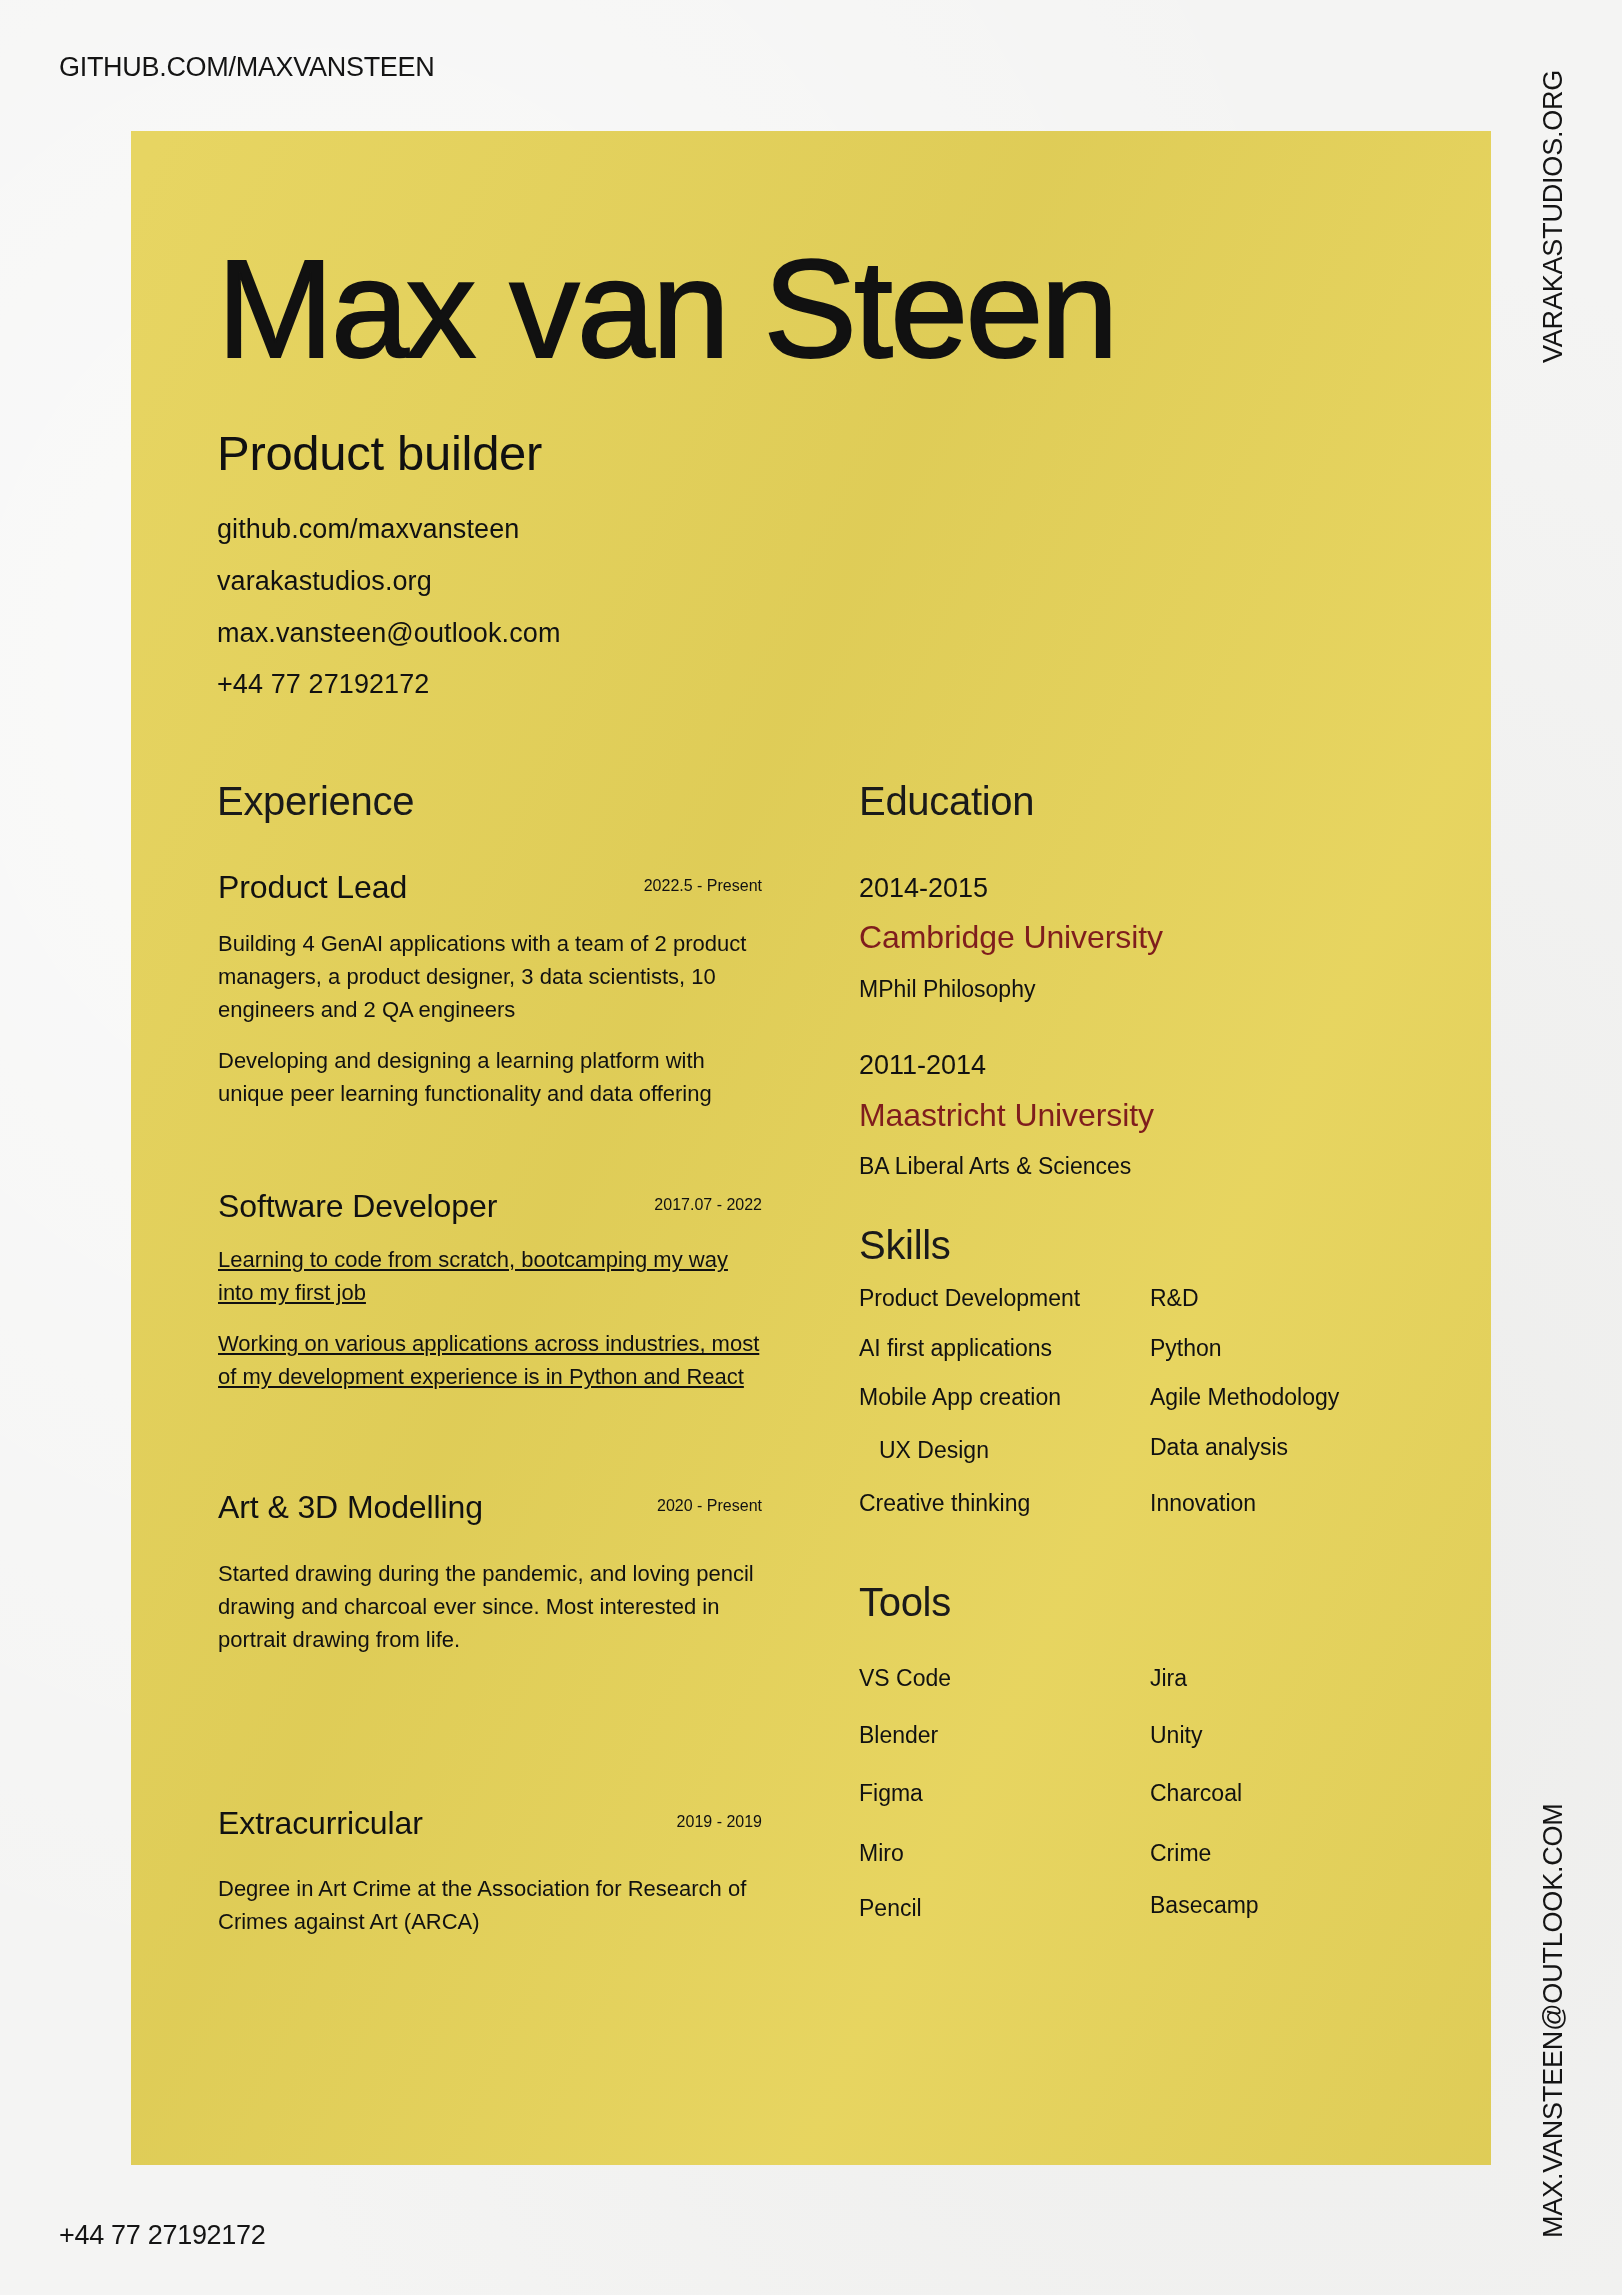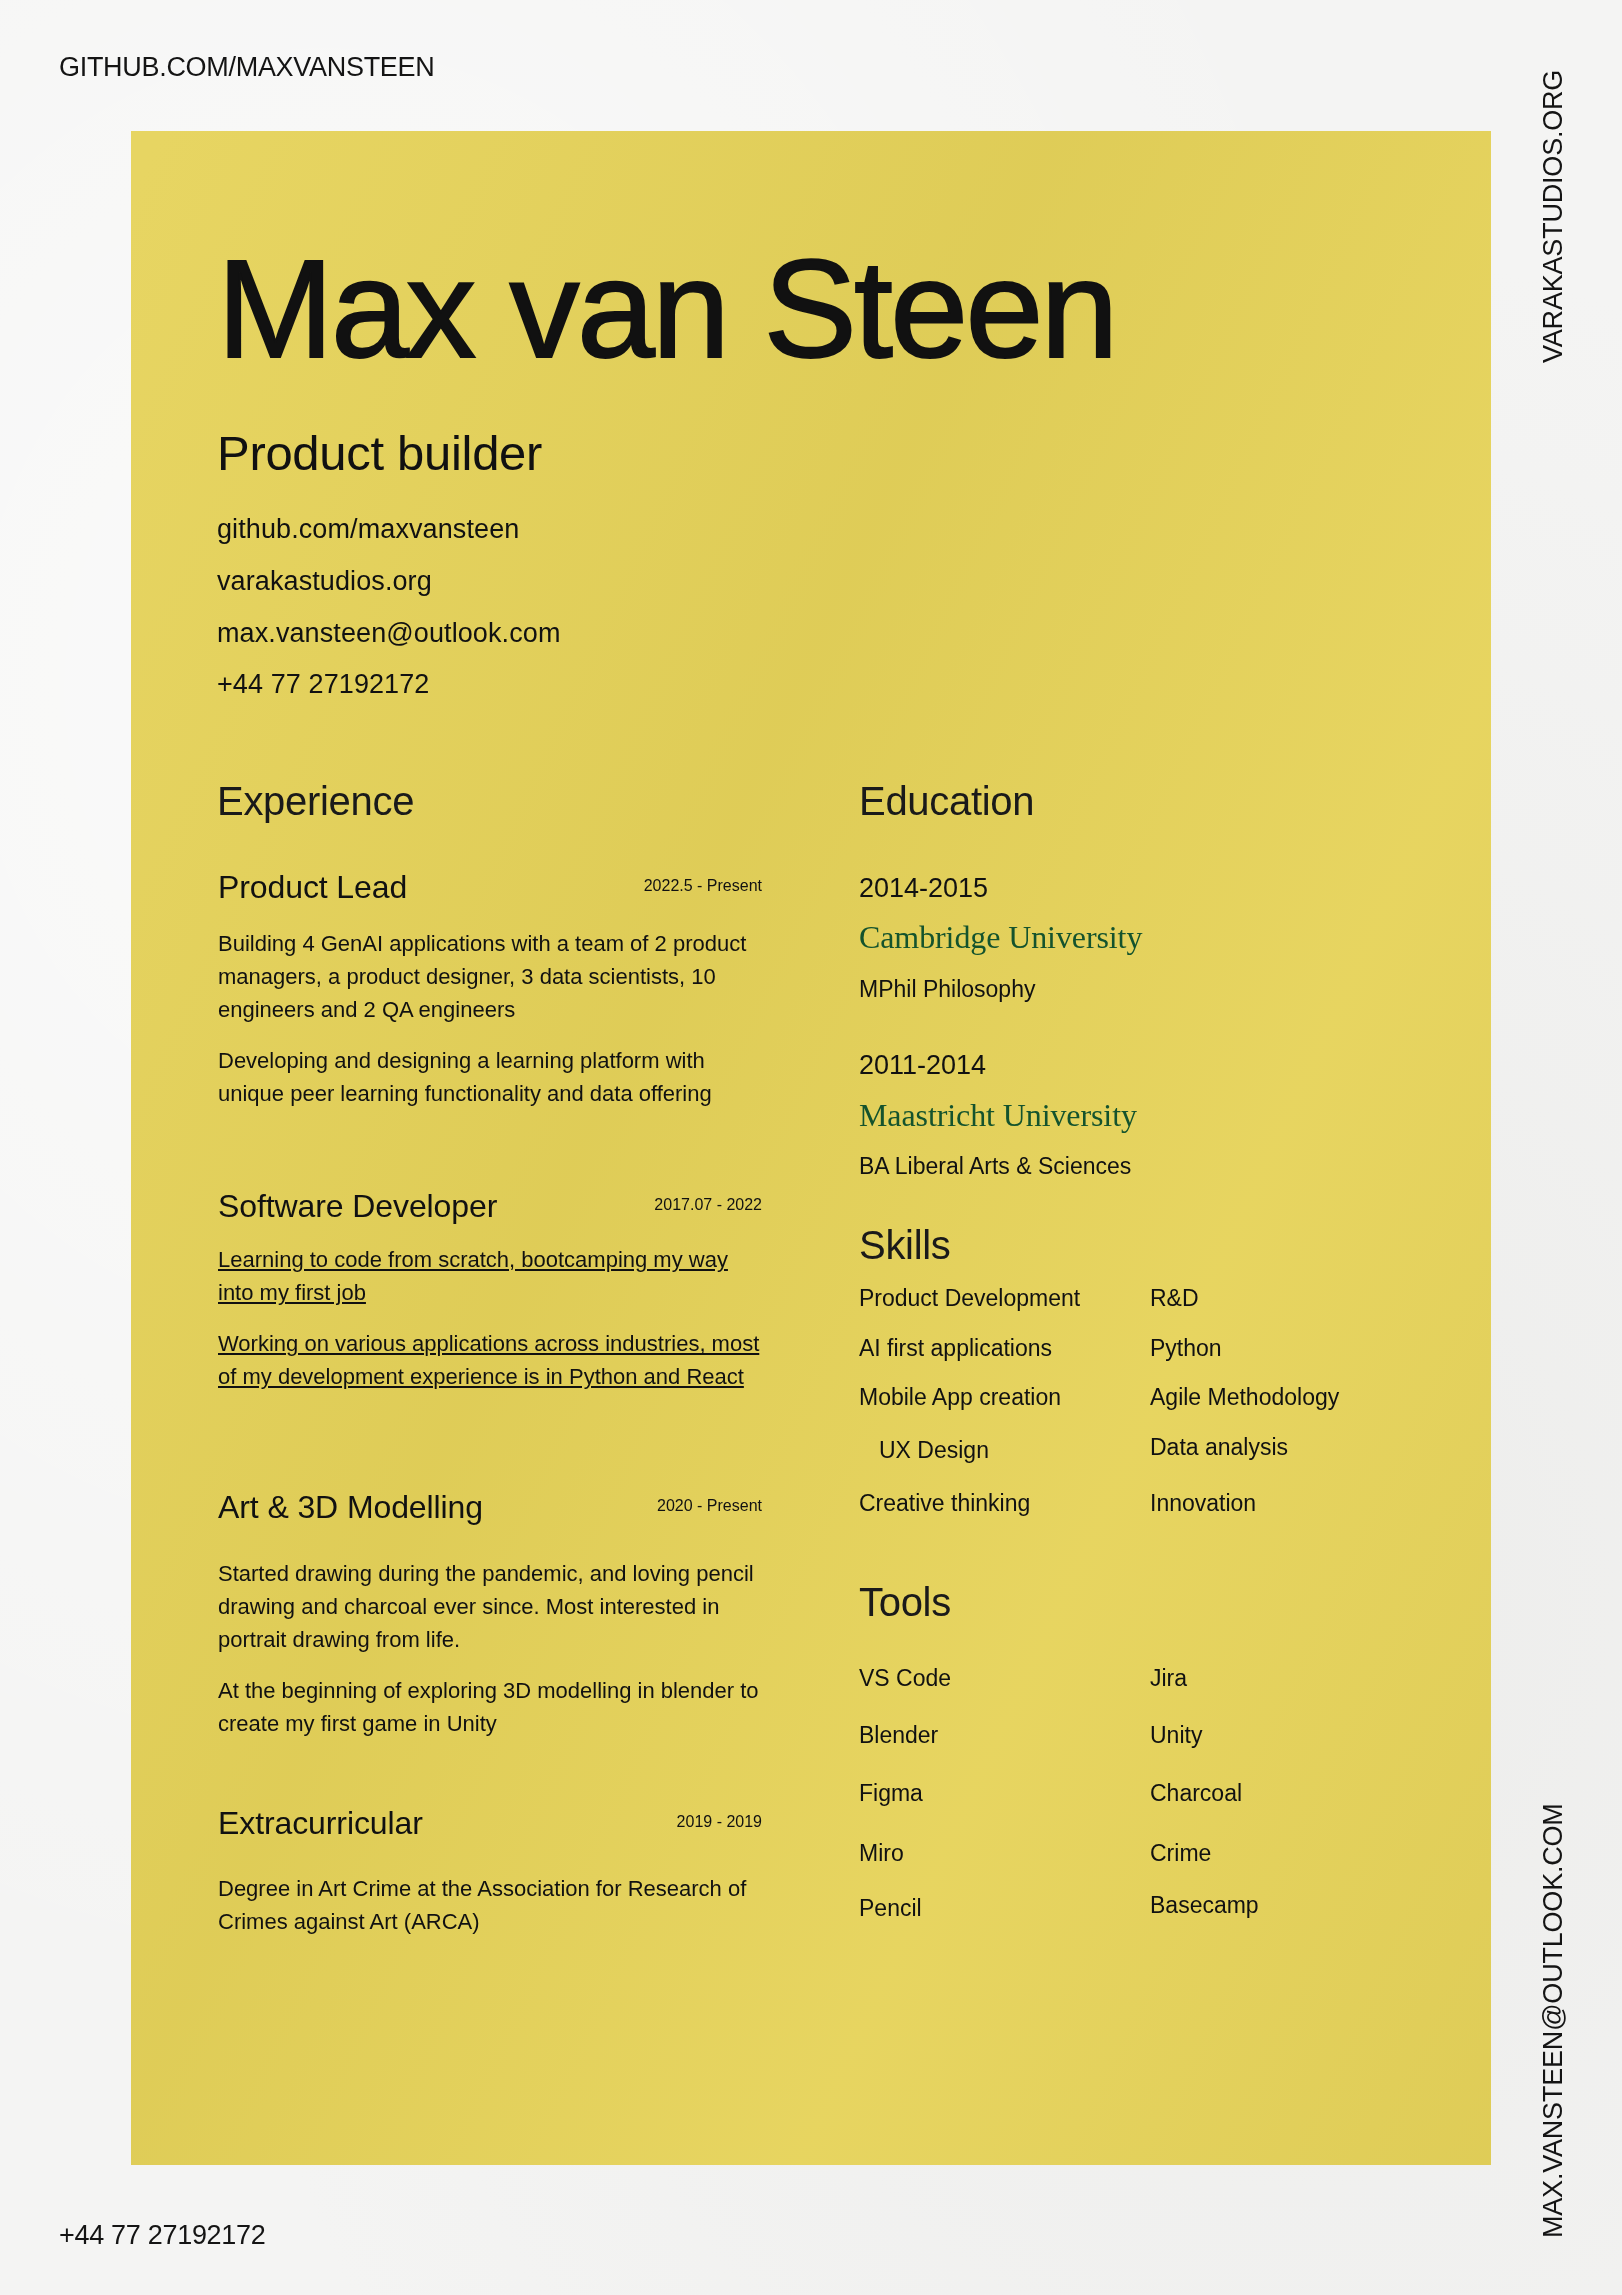--- a/index.html
+++ b/index.html
@@ -95,22 +95,21 @@
       margin: 0 0 18.4px 0;
     }
     .edu-years {
       font-size: 27px;
       line-height: 1;
     }
     .edu-school {
       font-size: 32px;
       line-height: 1;
       letter-spacing: -0.1px;
-      color: #14532d;
-      font-family: Liberation Serif, serif;
+      color: #7f1d1d;
     }
     .edu-degree {
       font-size: 23px;
       line-height: 1;
     }
     .list-item {
       font-size: 23px;
       line-height: 1;
     }
     .section-heading,
@@ -157,21 +156,20 @@
     <p>Learning to code from scratch, bootcamping my way into my first job</p>
     <p>Working on various applications across industries, most of my development experience is in Python and React</p>
   </div>
 </div>
 
 <div>
   <div class="job-title" style="left:218px; top:1491px;">Art &amp; 3D Modelling</div>
   <div class="job-dates" style="right:860px; top:1498px;">2020  -  Present</div>
   <div class="job-desc" style="top:1557px;">
     <p>Started drawing during the pandemic, and loving pencil drawing and charcoal ever since. Most interested in portrait drawing from life.</p>
-    <p>At the beginning of exploring 3D modelling in blender to create my first game in Unity</p>
   </div>
 </div>
 
 <div>
   <div class="job-title" style="left:218px; top:1807px;">Extracurricular</div>
   <div class="job-dates" style="right:860px; top:1814px;">2019  -  2019</div>
   <div class="job-desc" style="top:1872px;">
     <p>Degree in Art Crime at the Association for Research of Crimes against Art (ARCA)</p>
   </div>
 </div>

